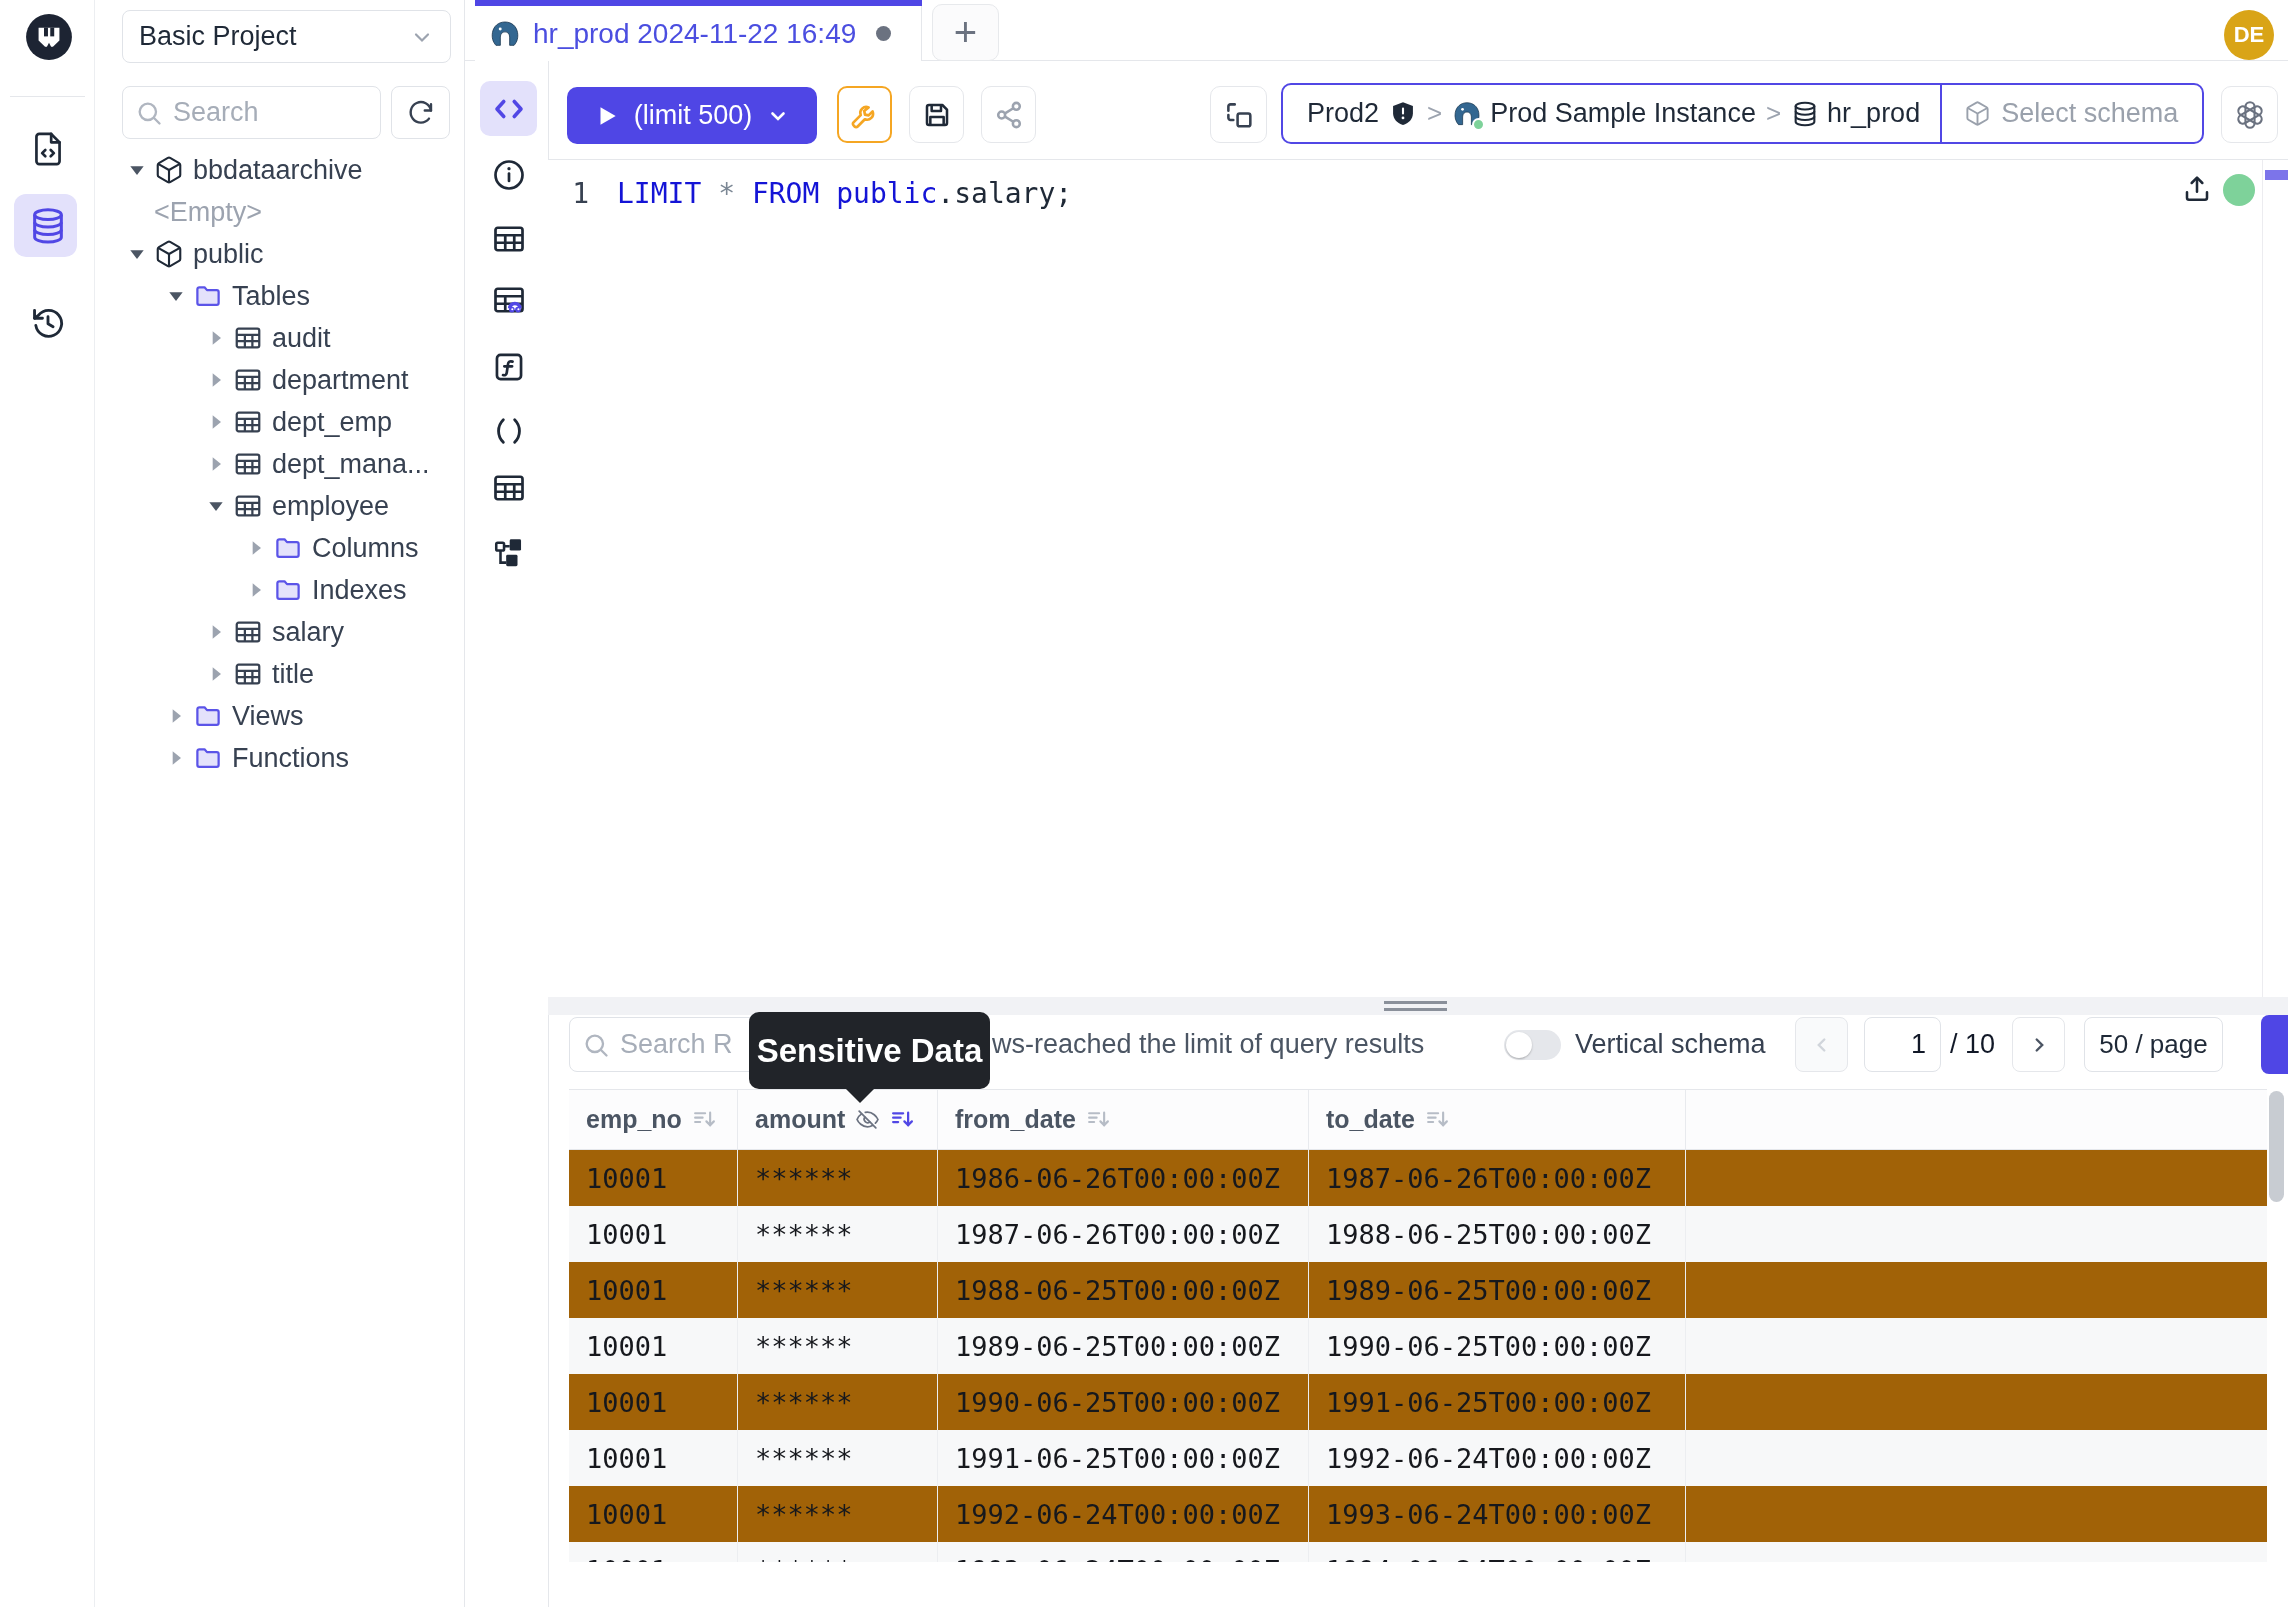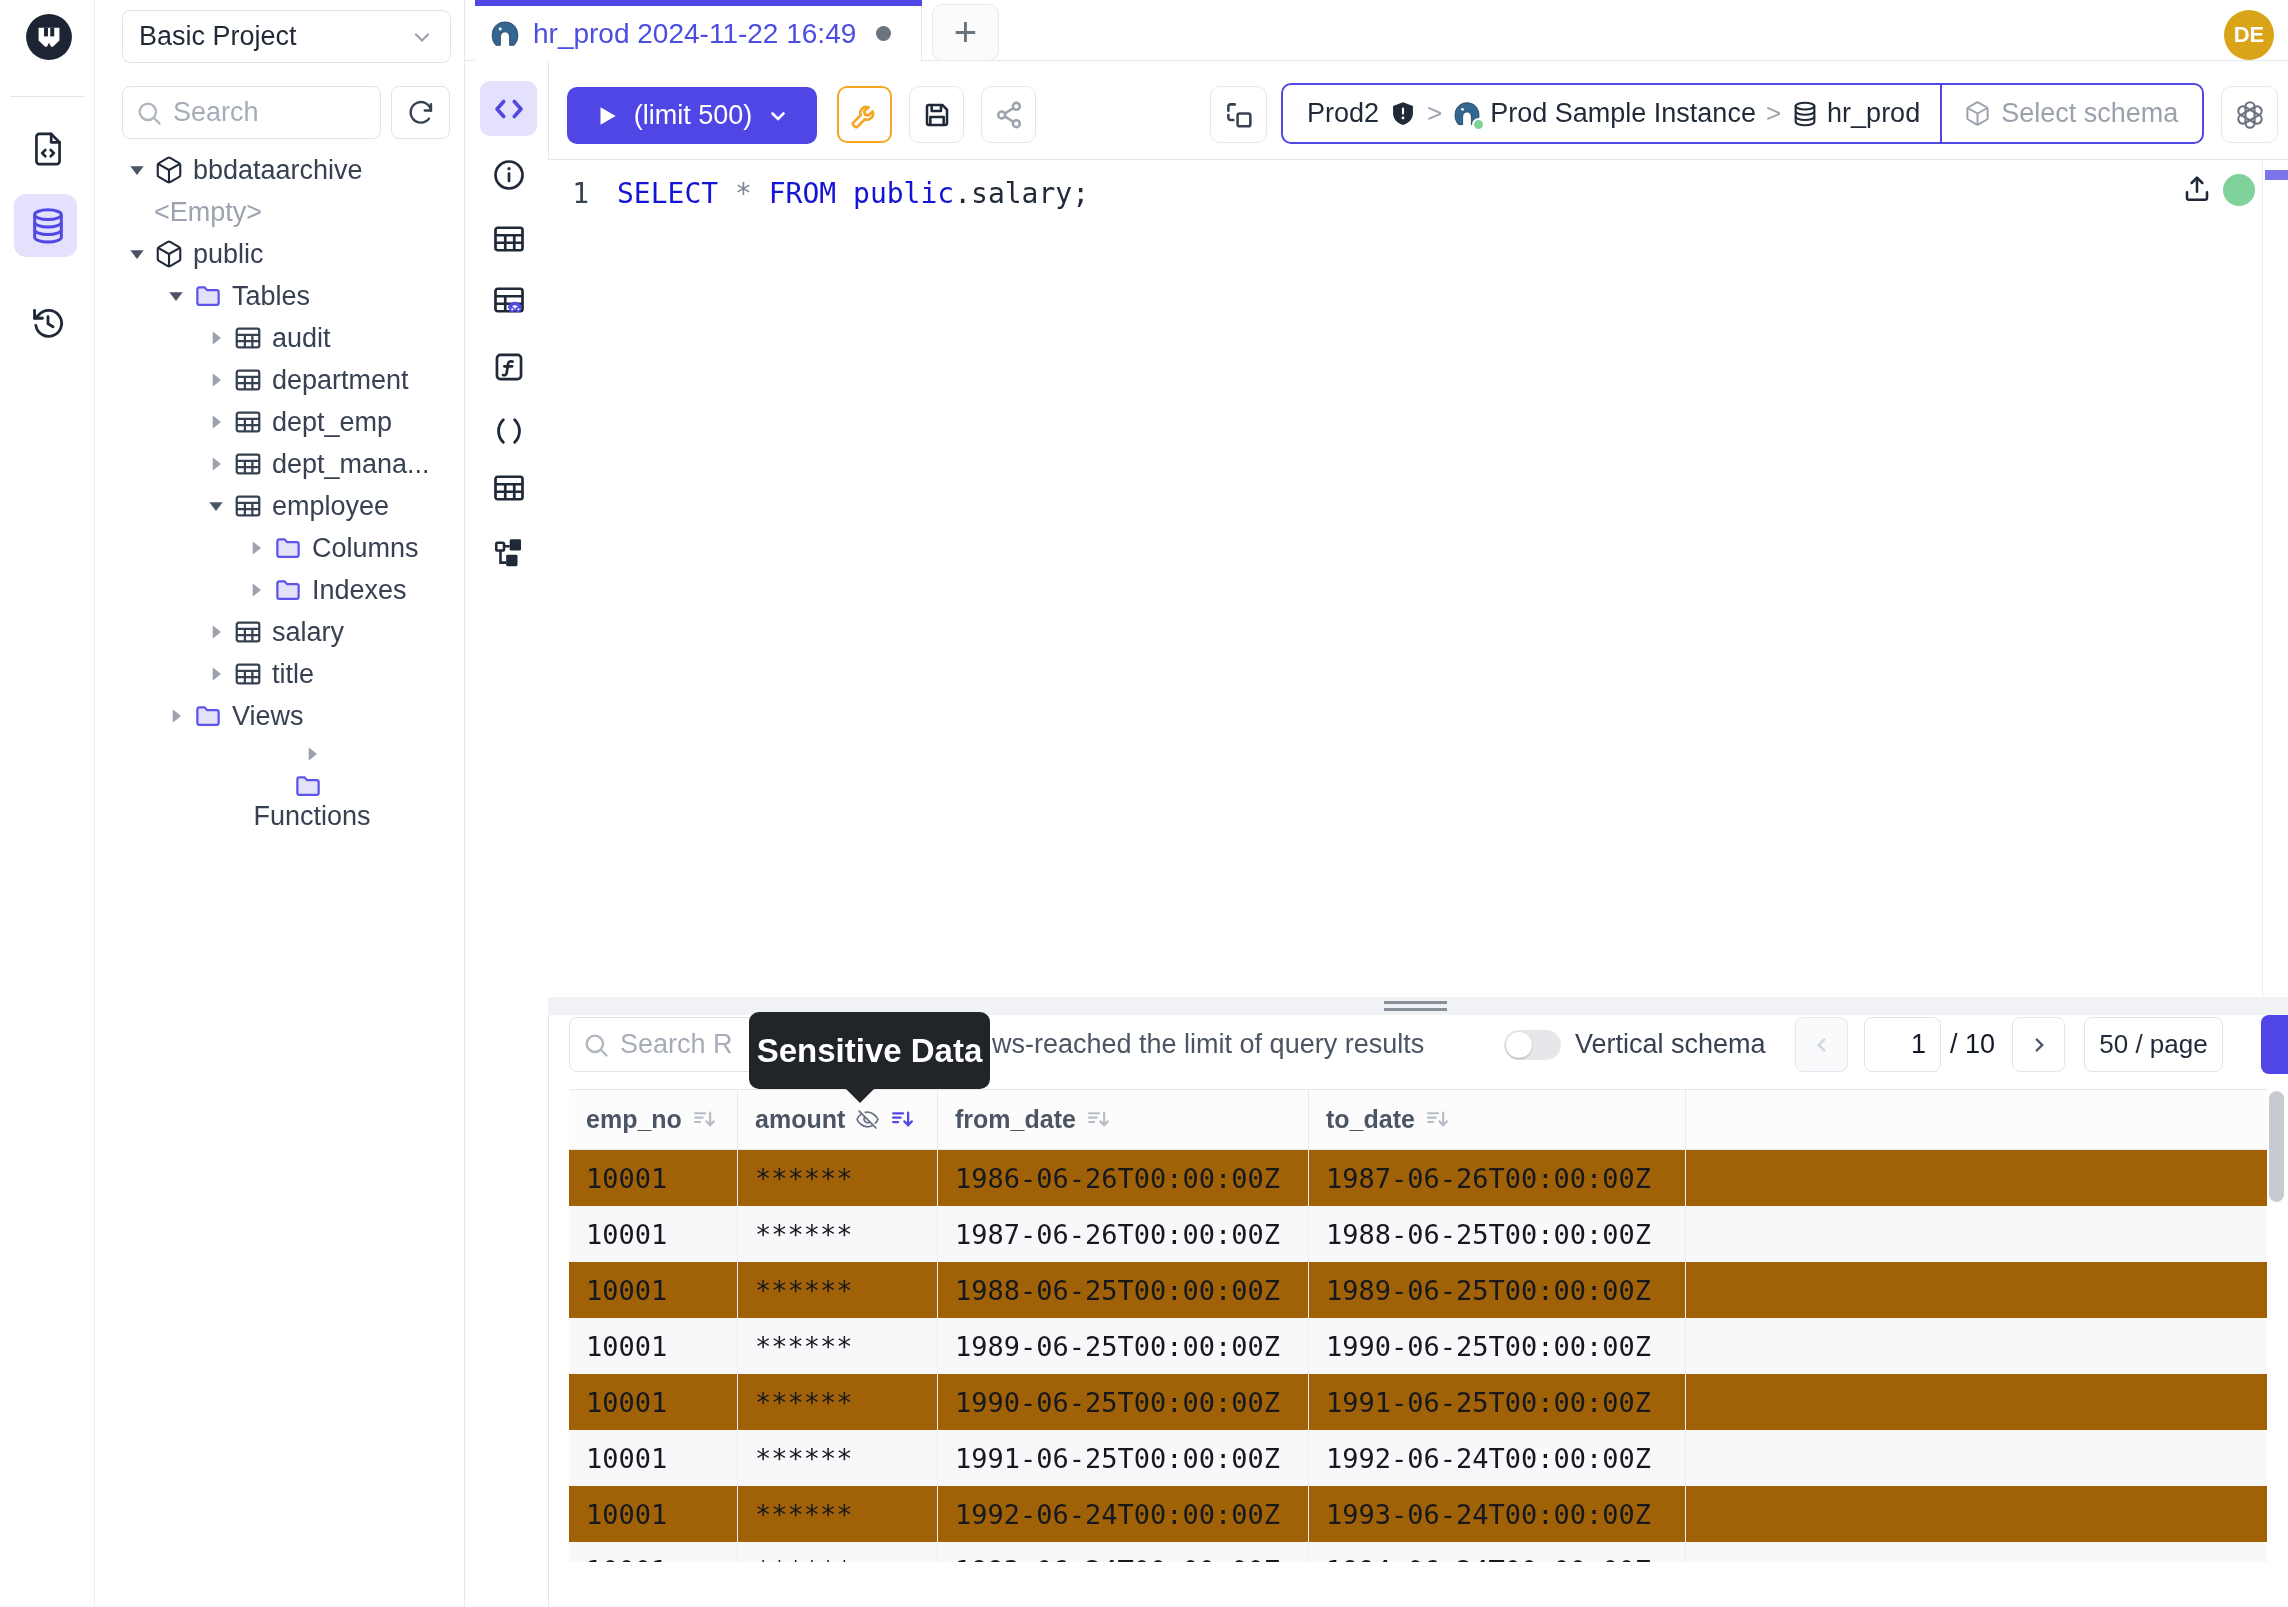--- a/index.html
+++ b/index.html
@@ -336,21 +336,21 @@
               <path d="M4 2l5 4-5 4z" fill="#9ca3af"></path>
             </svg>
           </span>
           <span class="ticon">
             <svg width="30" height="30" viewBox="0 0 24 24" fill="#e4e2fb" stroke="#5b54e8" stroke-width="1.8" stroke-linejoin="round">
               <path d="M3.5 6.5A1.5 1.5 0 0 1 5 5h4.2l2 2.3H19a1.5 1.5 0 0 1 1.5 1.5v8.7A1.5 1.5 0 0 1 19 19H5a1.5 1.5 0 0 1-1.5-1.5z"></path>
             </svg>
           </span>
           <span>Views</span>
         </div>
-        <div class="tree-row" style="padding-left: 64px; flex-direction: column;">
+        <div class="tree-row" style="padding-left: 64px;">
           <span class="chev">
             <svg width="20" height="20" viewBox="0 0 12 12">
               <path d="M4 2l5 4-5 4z" fill="#9ca3af"></path>
             </svg>
           </span>
           <span class="ticon">
             <svg width="30" height="30" viewBox="0 0 24 24" fill="#e4e2fb" stroke="#5b54e8" stroke-width="1.8" stroke-linejoin="round">
               <path d="M3.5 6.5A1.5 1.5 0 0 1 5 5h4.2l2 2.3H19a1.5 1.5 0 0 1 1.5 1.5v8.7A1.5 1.5 0 0 1 19 19H5a1.5 1.5 0 0 1-1.5-1.5z"></path>
             </svg>
           </span>
@@ -519,21 +519,21 @@
       </svg>
   </div>
 
   <div class="abs avatar center">
     <span>DE</span>
   </div>
 
   <div class="abs editor">
     <div class="code-line">
       <span class="gutter">1</span>
-      <span class="mono" id="code-tokens"><span class="tok-keyword">SELECT </span><span class="tok-operator">* </span><span class="tok-keyword">FROM </span><span class="tok-keyword">public</span><span class="tok-plain">.salary;</span></span>
+      <span class="mono" id="code-tokens"><span class="tok-keyword">LIMIT </span><span class="tok-operator">* </span><span class="tok-keyword">FROM </span><span class="tok-keyword">public</span><span class="tok-plain">.salary;</span></span>
     </div>
   </div>
   <div class="abs center" style="left:2178px;top:170px;width:38px;height:38px;">
     <svg width="32" height="32" viewBox="0 0 24 24" fill="none" stroke="#1f2937" stroke-width="1.9" stroke-linecap="round" stroke-linejoin="round">
         <path d="M12 14V4"></path>
         <path d="M8 7.5 12 3.5l4 4"></path>
         <path d="M4.5 14.5v4A1.5 1.5 0 0 0 6 20h12a1.5 1.5 0 0 0 1.5-1.5v-4"></path>
       </svg>
   </div>
   <div class="abs green-dot"></div>

